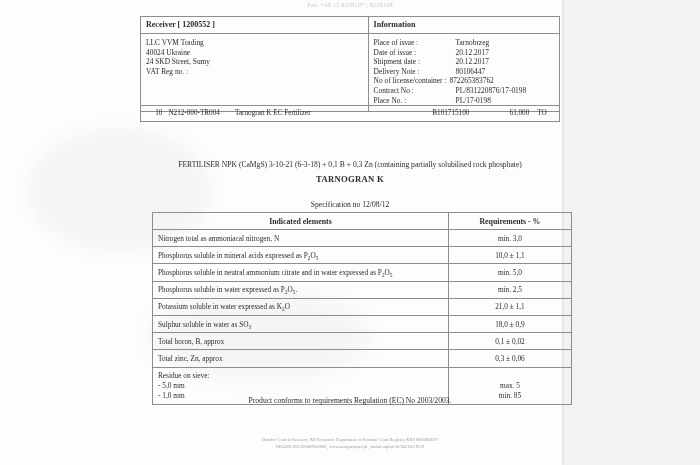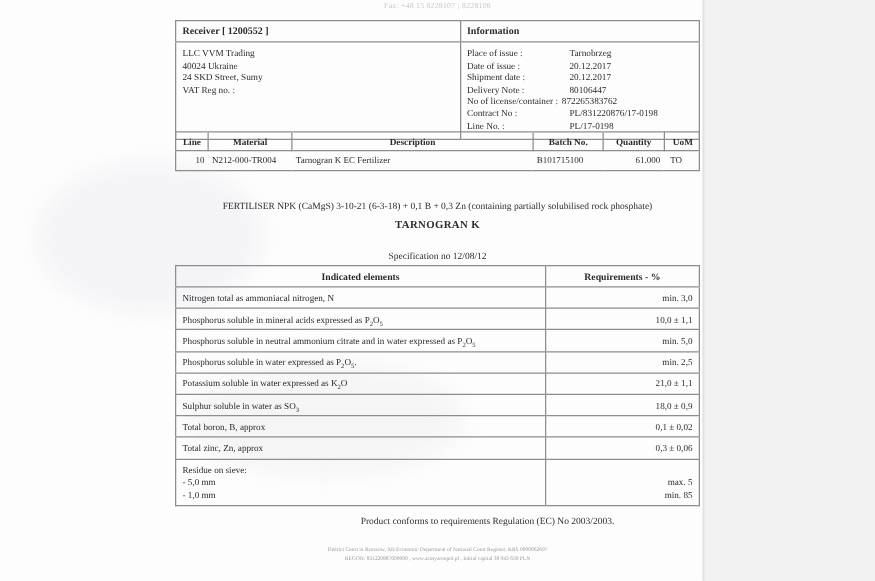--- a/index.html
+++ b/index.html
@@ -122,52 +122,51 @@
   
   .blk-center { position: absolute; width: 420px; text-align: center; }
   #ec-title   { top: 145px; font-size: 8.6px; font-weight: bold; letter-spacing: .3px; }
   #npk-line   { top: 160px; font-size: 7.6px; }
   #prod-name  { top: 174px; font-size: 8.6px; font-weight: bold; letter-spacing: .3px; }
   #spec-no    { top: 200px; font-size: 7.6px; }
 
   
   #spec-table {
     position: absolute;
-    left: 0px; top: 212px;
+    left: 12px; top: 212px;
     width: 420px;
     font-size: 7.3px;
     border: 1px solid #8d8d8d;
   }
   #spec-table th {
     font-weight: bold;
     font-size: 7.8px;
     border-bottom: 1px solid #8d8d8d;
     border-right: 1px solid #8d8d8d;
     padding: 3.5px 4px;
     text-align: center;
   }
   #spec-table th:last-child { border-right: none; }
   #spec-table td {
     border-bottom: 1px solid #8d8d8d;
     border-right: 1px solid #8d8d8d;
     padding: 3.6px 5px;
   }
-  #spec-table td:last-child { border-right: none; text-align: right; }
+  #spec-table td:last-child { border-right: none; text-align: center; }
   #spec-table tr:last-child td { border-bottom: none; }
   .col-elem { width: 303px; }
   .col-req  { width: 117px; }
   .multi { line-height: 10px; padding-top: 3px !important; padding-bottom: 3px !important; }
 
   #conform {
     position: absolute;
-    top: 412px;
+    top: 396px;
     width: 420px;
     text-align: center;
     font-size: 7.6px;
-    margin-left: 40px;
   }
   #footer {
     position: absolute;
     top: 436px;
     width: 420px;
     text-align: center;
     font-size: 4.4px;
     line-height: 7px;
     color: #9a9a9a;
   }
@@ -219,38 +218,30 @@
           </div>
           <div class="kv wide">
             <span class="k">No of license/container :</span>
             <span class="v">872265383762</span>
           </div>
           <div class="kv">
             <span class="k">Contract No :</span>
             <span class="v">PL/831220876/17-0198</span>
           </div>
           <div class="kv">
-            <span class="k">Line No. :</span>
+            <span class="k">Place No. :</span>
             <span class="v">PL/17-0198</span>
           </div>
         </td>
       </tr>
     </tbody>
       </table>
 
     <table id="line-table">
       <tbody>
-          <tr>
-        <th class="c-line">Line</th>
-        <th class="c-mat">Material</th>
-        <th class="c-desc">Description</th>
-        <th class="c-batch">Batch No.</th>
-        <th class="c-qty">Quantity</th>
-        <th class="c-uom">UoM</th>
-      </tr>
       <tr>
         <td class="c-line">10</td>
         <td class="c-mat">N212-000-TR004</td>
         <td class="c-desc">Tarnogran K EC Fertilizer</td>
         <td class="c-batch">B101715100</td>
         <td class="c-qty">61.000</td>
         <td class="c-uom">TO</td>
       </tr>
     </tbody>
       </table>

